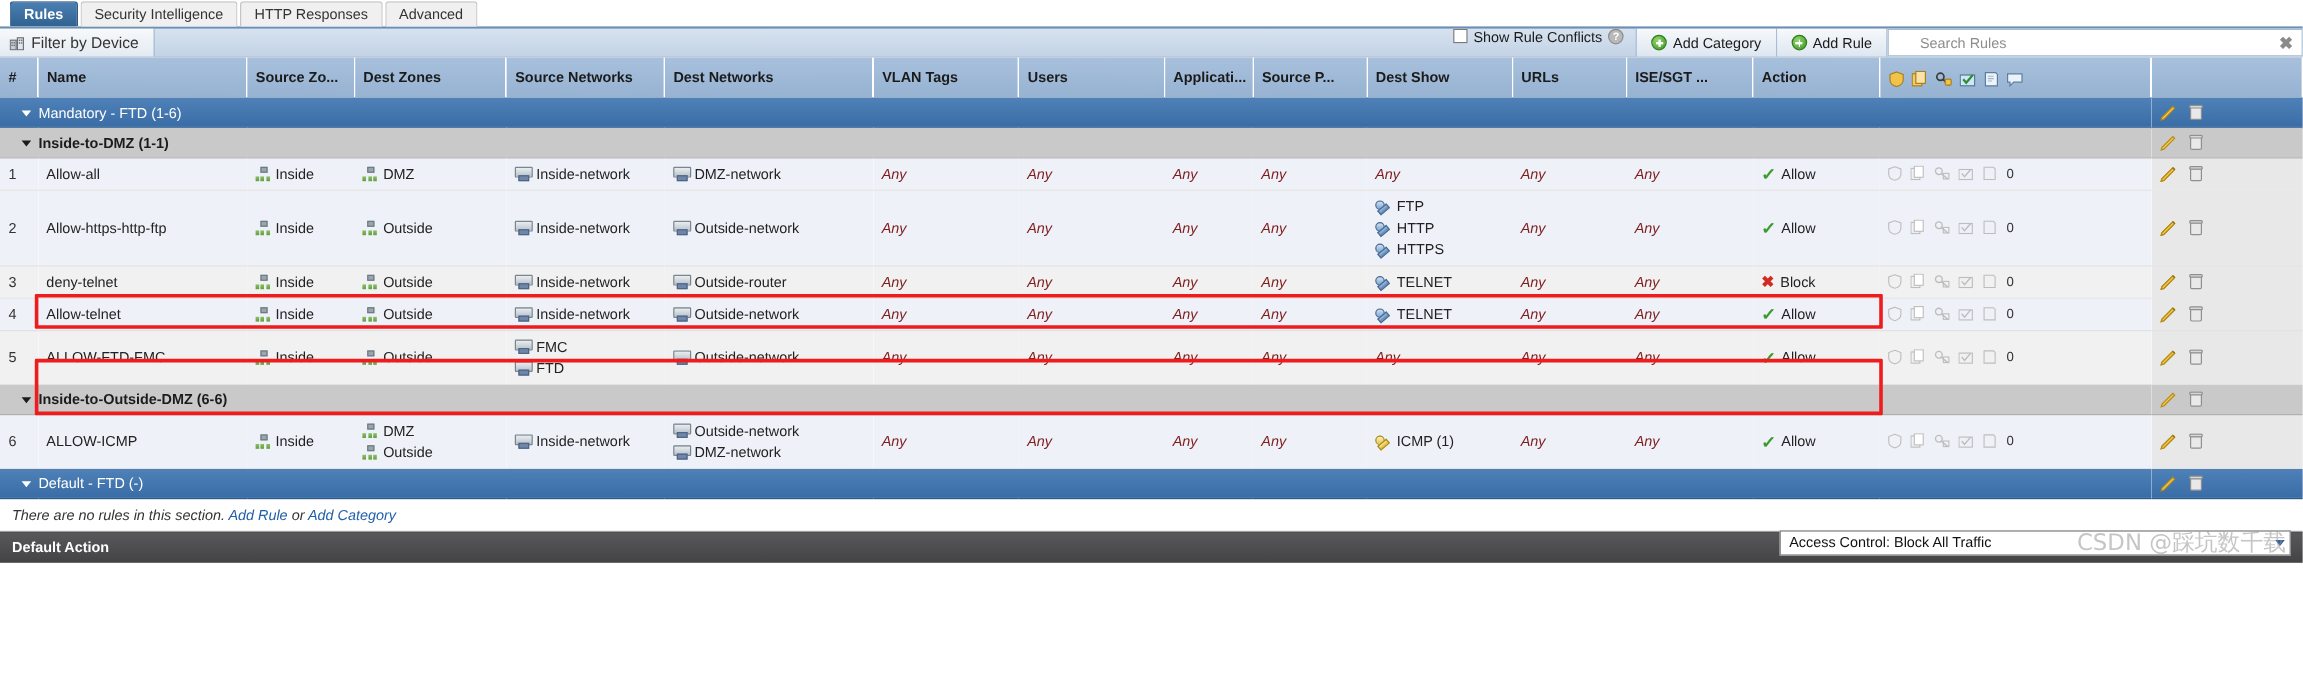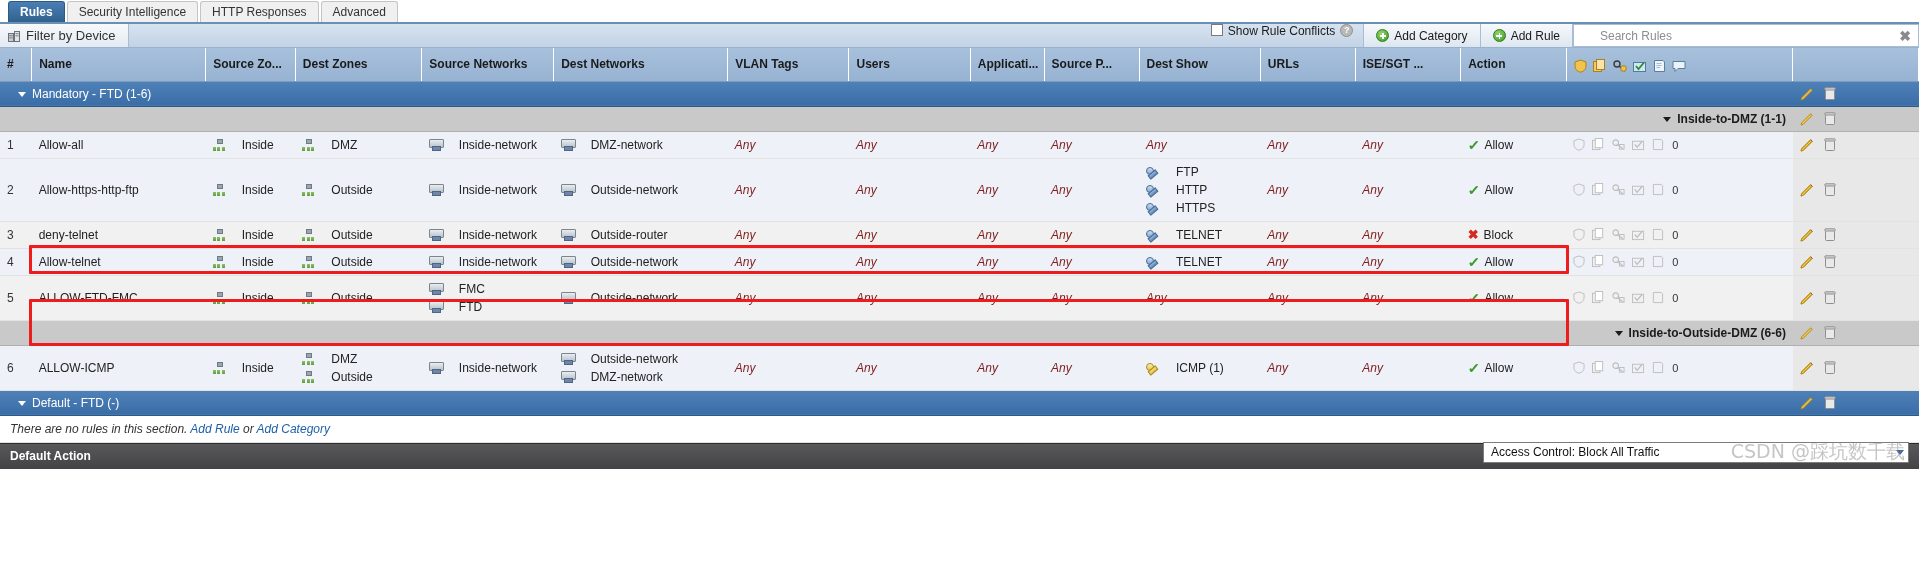--- a/index.html
+++ b/index.html
@@ -178,21 +178,20 @@
     position: relative;
   }
   td.section-minor {
     background: #c9c9c9 !important;
     color: #1b1b1b;
     font-weight: bold;
     font-size: 12px;
     padding: 5px 7px 5px 18px;
     border-bottom: 1px solid #b0b0b0;
     position: relative;
-    text-align: right;
   }
   .caret {
     display: inline-block;
     width: 0; height: 0;
     border-left: 4px solid transparent;
     border-right: 4px solid transparent;
     border-top: 5px solid currentColor;
     margin-right: 6px;
     vertical-align: middle;
     cursor: pointer;
@@ -202,21 +201,21 @@
   .norules {
     font-style: italic;
     color: #333;
     background: #ffffff !important;
     padding: 6px 10px;
     font-size: 12px;
   }
   .norules a { color: #1f5fa8; font-style: italic; text-decoration: none; }
 
   
-  .ent { display: flex; align-items: center; gap: 17px; line-height: 16px; white-space: nowrap; }
+  .ent { display: flex; align-items: center; gap: 5px; line-height: 16px; white-space: nowrap; }
   .ent + .ent { margin-top: 2px; }
 
   
   .ic-zone {
     width: 12px; height: 12px; position: relative; flex: none;
   }
   .ic-zone::before {
     content: ""; position: absolute; top: 0; left: 4px;
     width: 4px; height: 3px; background: #9aa6ae; border: 1px solid #6f7b84;
   }

